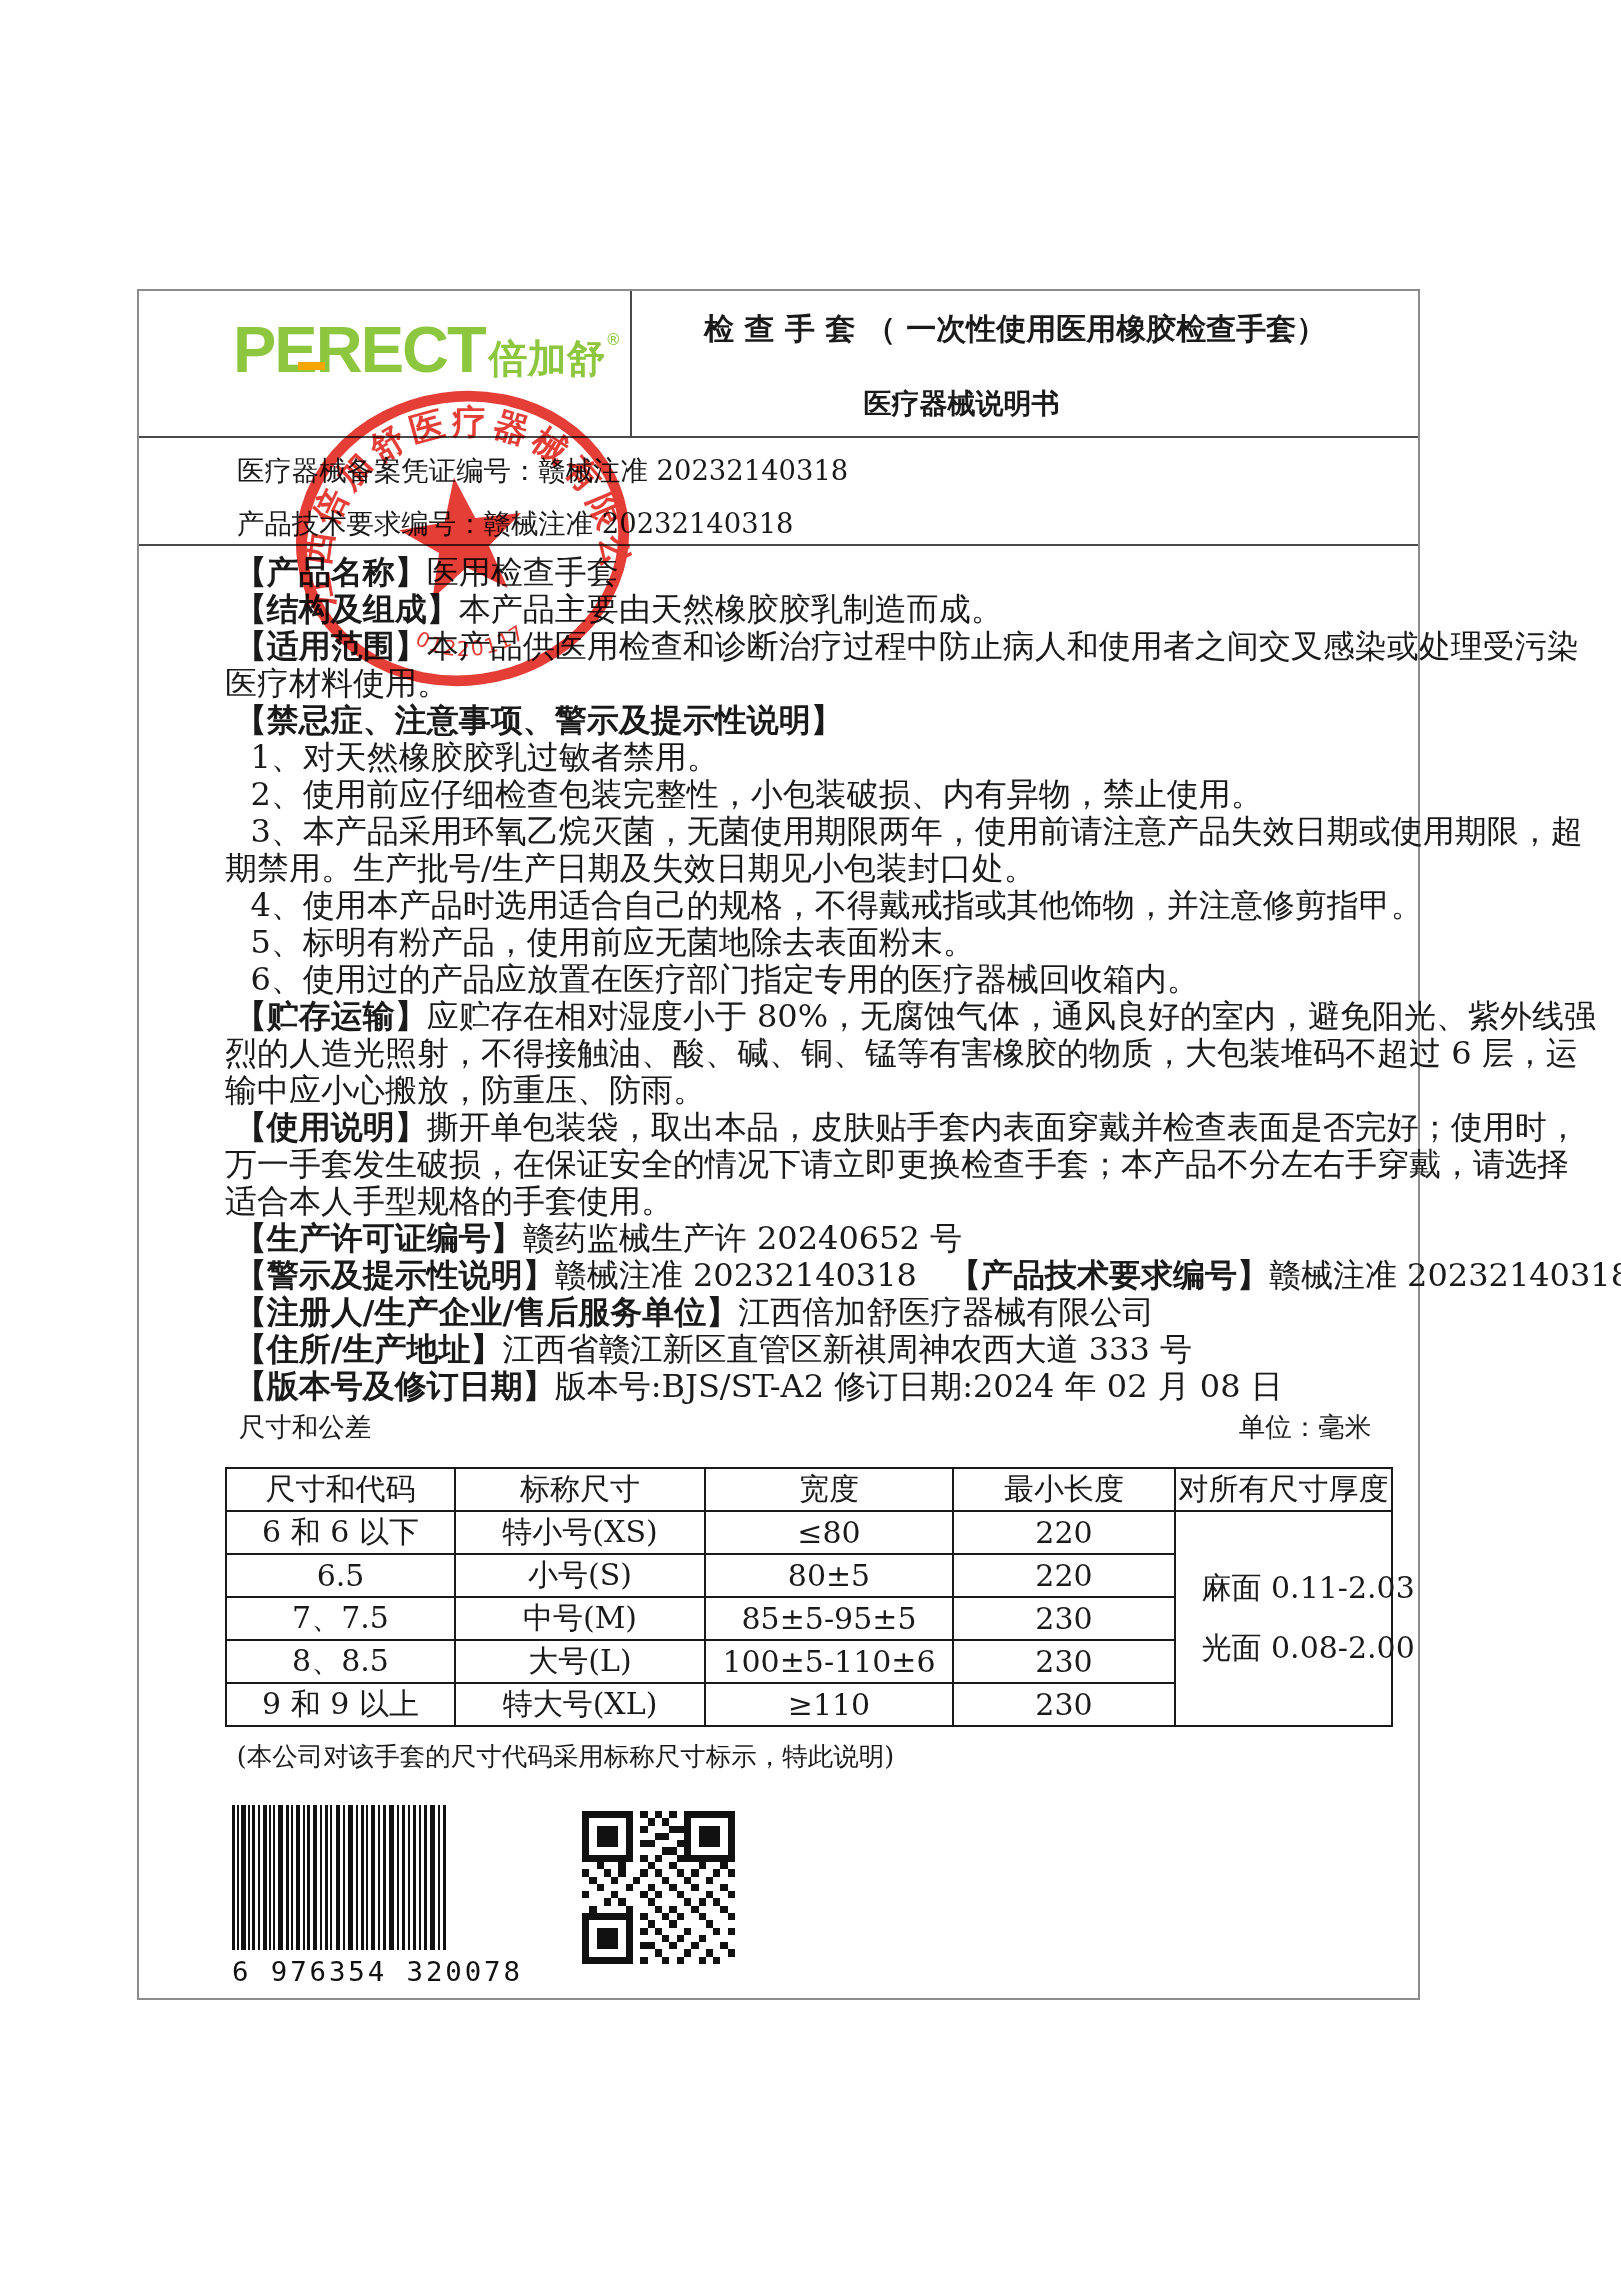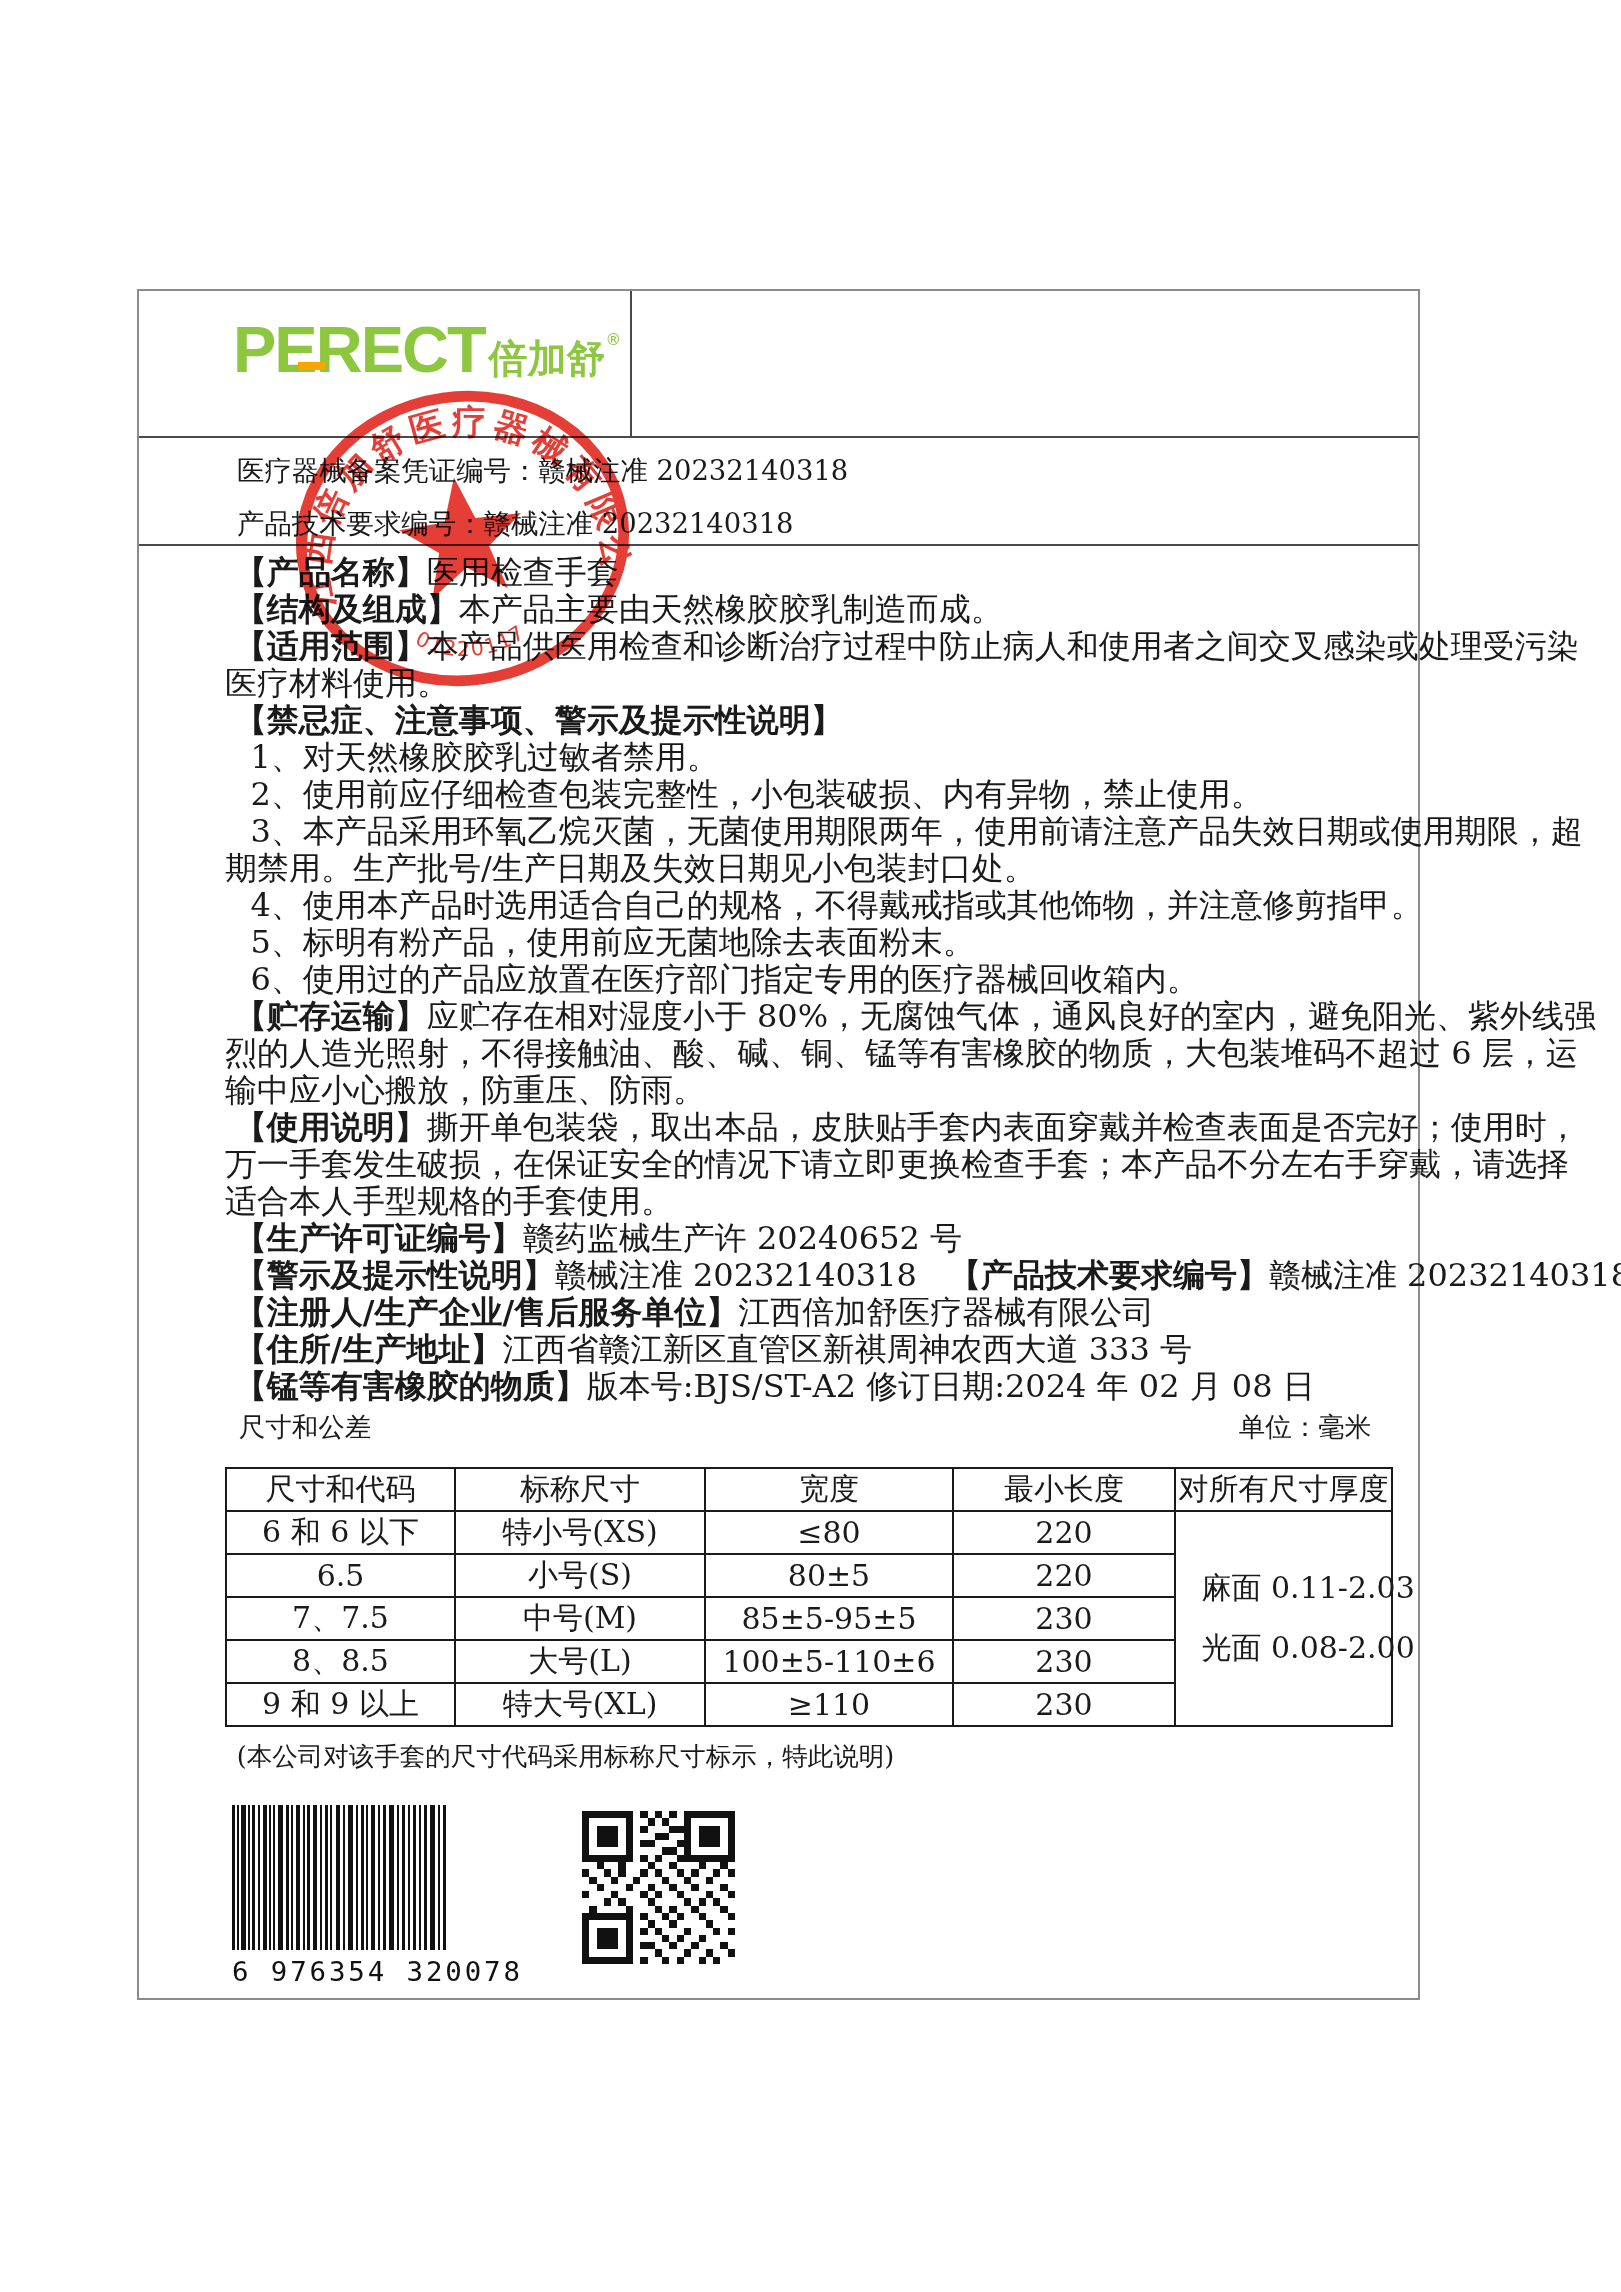--- a/index.html
+++ b/index.html
@@ -62,20 +62,24 @@
 <div class="page">
   <div class="doc">
 
     <div class="hdr">
       <div class="logo-cell">
         <div class="logo-wrap">
           <span class="brand" style="color:#8dc63f">PERECT</span><span class="brand-cn" style="color:#8dc63f">倍加舒</span><span class="regmark" style="color:#8dc63f">®</span>
         </div>
         <div class="brand-dash" style="background:#f7a600"></div>
       </div>
+      <div class="title-cell">
+        <div class="doc-title">检 查 手 套 （ 一次性使用医用橡胶检查手套）</div>
+        <div class="doc-subtitle">医疗器械说明书</div>
+      </div>
     </div>
 
     <div class="regbox">
       <div class="rl">医疗器械备案凭证编号：赣械注准 20232140318</div>
       <div class="rl">产品技术要求编号：赣械注准 20232140318</div>
     </div>
 
     <div class="body">
 
         <div class="bline" data-ind="1"><span class="lb">【产品名称】</span><span>医用检查手套</span><span class="lb"></span><span></span><span class="lb"></span><span></span></div>
@@ -116,21 +120,21 @@
 
         <div class="bline" data-ind="1"><span class="lb">【生产许可证编号】</span><span>赣药监械生产许 20240652 号</span><span class="lb"></span><span></span><span class="lb"></span><span></span></div>
 
         <div class="bline" data-ind="1"><span class="lb">【警示及提示性说明】</span><span>赣械注准 20232140318　</span><span class="lb">【产品技术要求编号】</span><span>赣械注准 20232140318</span><span class="lb"></span><span></span></div>
 
         <div class="bline" data-ind="1"><span class="lb">【注册人/生产企业/售后服务单位】</span><span>江西倍加舒医疗器械有限公司</span><span class="lb"></span><span></span><span class="lb"></span><span></span></div>
 
         <div class="bline" data-ind="1"><span class="lb">【住所/生产地址】</span><span>江西省赣江新区直管区新祺周神农西大道 333 号</span><span class="lb"></span><span></span><span class="lb"></span><span></span></div>
 
 
-        <div class="bline" data-ind="1"><span class="lb">【锰等有害橡胶的物质】</span><span>版本号:BJS/ST-A2  修订日期:2024 年 02 月 08 日</span><span class="lb"></span><span></span><span class="lb"></span><span></span></div>
+        <div class="bline" data-ind="1"><span class="lb">【版本号及修订日期】</span><span>版本号:BJS/ST-A2  修订日期:2024 年 02 月 08 日</span><span class="lb"></span><span></span><span class="lb"></span><span></span></div>
 
       <div class="sizerow">
         <span>尺寸和公差</span>
         <span>单位：毫米</span>
       </div>
 
       <div class="size-table">
         <div class="tc" style="font-weight:400">尺寸和代码</div>
         <div class="tc">标称尺寸</div>
         <div class="tc">宽度</div>

